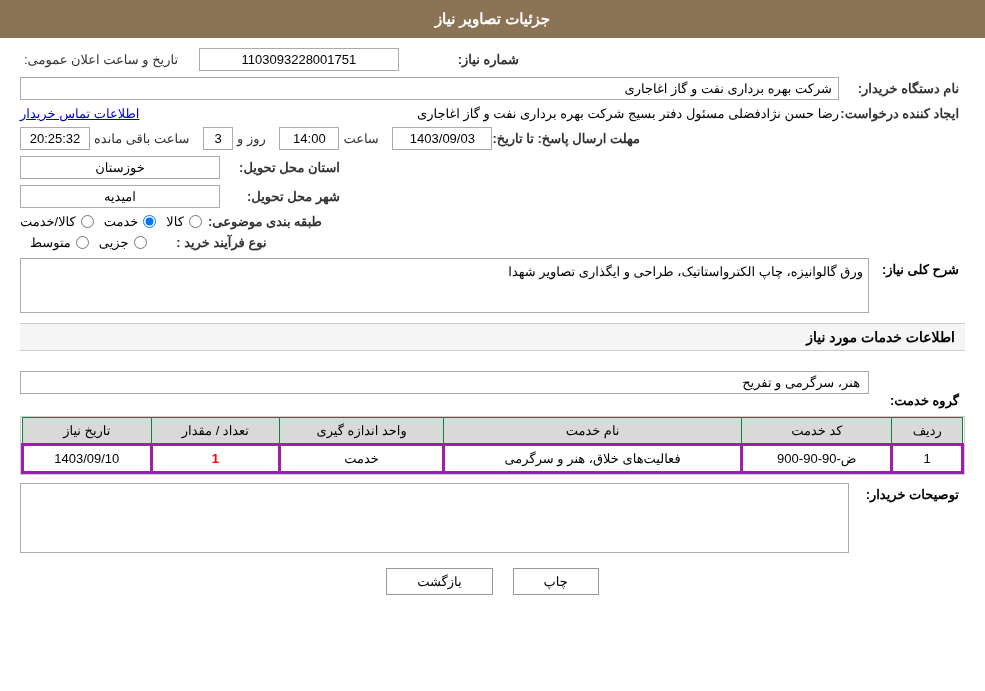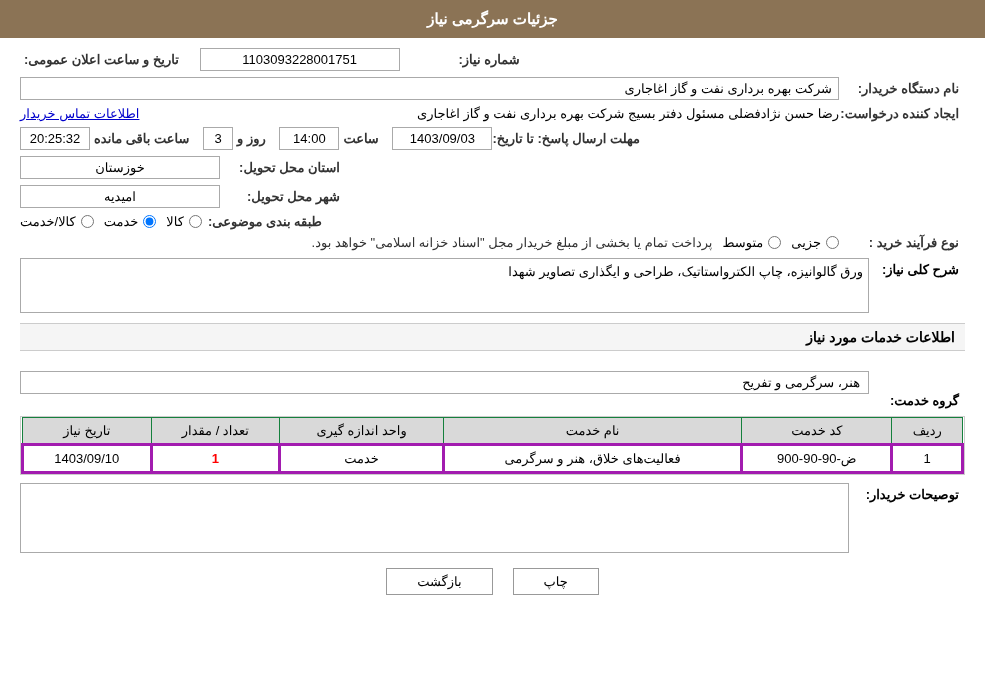--- a/index.html
+++ b/index.html
@@ -50,21 +50,21 @@
     .field-value-wide {
       border: 1px solid #aaa;
       background: #fff;
       padding: 3px 6px;
       flex: 1;
       text-align: right;
     }
     .inline-label {
       margin-right: 10px;
       margin-left: 4px;
-      font-weight: bold;
+      font-weight: normal;
       color: #333;
       white-space: nowrap;
     }
     .link-blue {
       color: #0000cc;
       text-decoration: underline;
       cursor: pointer;
     }
     .section-header {
       background: #f5f5f5;
@@ -203,21 +203,21 @@
       background: #fff;
       text-align: right;
     }
   </style>
 </head>
 <body>
 
 <div class="page-wrapper">
 
   <div class="header-bar">
-    <span>جزئیات سرگرمی نیاز</span>
+    <span>جزئیات تصاویر نیاز</span>
   </div>
 
   <div class="content">
 
     <div class="form-row">
       <span class="field-label">شماره نیاز:</span>
       <span class="field-value" style="min-width:200px;">1103093228001751</span>
       &nbsp;&nbsp;&nbsp;
       <span class="inline-label">تاریخ و ساعت اعلان عمومی:</span>
     </div>
@@ -281,21 +281,20 @@
       <div class="radio-group" style="margin-left:10px;">
         <div class="radio-item">
           <input type="radio" name="purchase_type" style="">
           <span>جزیی</span>
         </div>
         <div class="radio-item">
           <input type="radio" name="purchase_type" style="">
           <span>متوسط</span>
         </div>
       </div>
-      <span style="flex:1; text-align:right; color:#333;">پرداخت تمام یا بخشی از مبلغ خریدار مجل "اسناد خزانه اسلامی" خواهد بود.</span>
     </div>
 
     <div class="need-desc-wrapper">
       <span class="need-desc-label">شرح کلی نیاز:</span>
       <div class="need-desc-box">
         <span>ورق گالوانیزه، چاپ الکترواستاتیک، طراحی و ایگذاری تصاویر شهدا</span>
       </div>
     </div>
 
     <div class="section-header">

